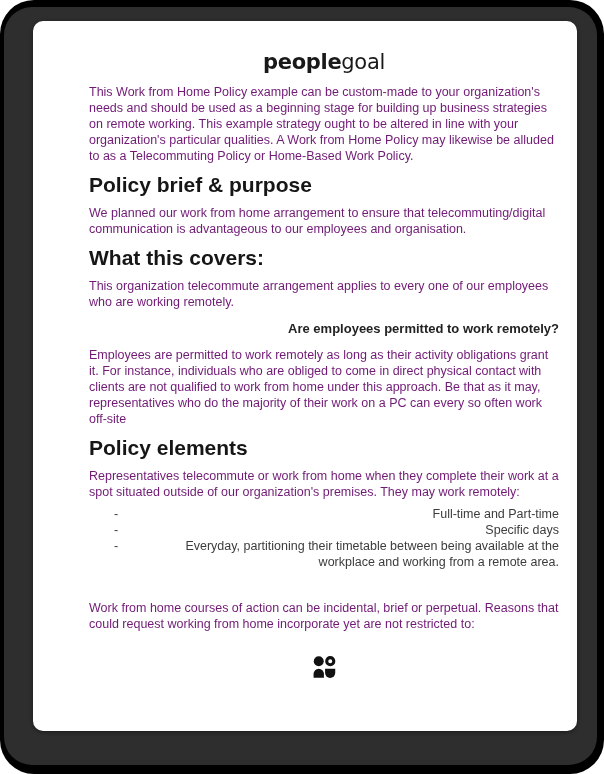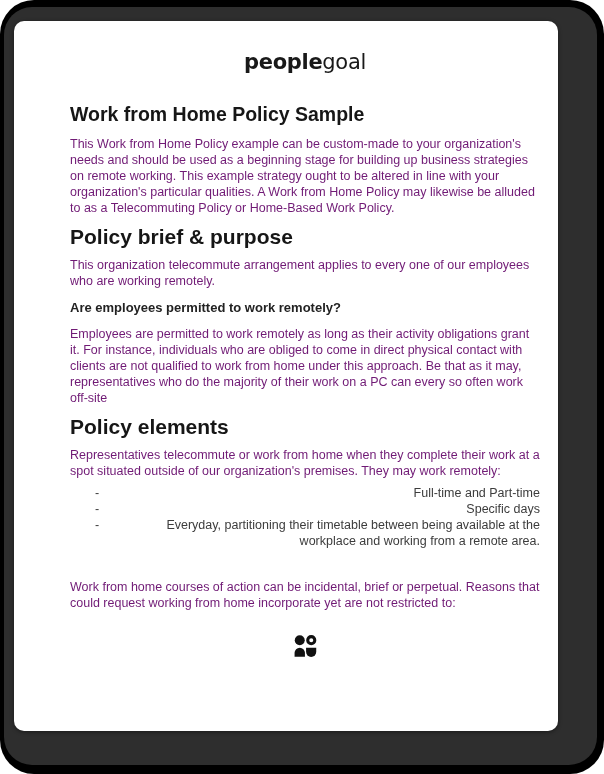--- a/index.html
+++ b/index.html
@@ -15,21 +15,21 @@
     position: absolute; inset: 0;
     background: #000000;
     border-radius: 34px;
   }
   .frame {
     position: absolute; left: 4px; top: 7px; right: 7px; bottom: 9px;
     background: #2e2e2e;
     border-radius: 28px;
   }
   .page {
-    position: absolute; left: 14px; top: 21px;
+    position: absolute; left: 33px; top: 21px;
     width: 544px; height: 710px;
     background: #ffffff;
     border-radius: 10px;
     box-shadow: 0 1px 4px rgba(0,0,0,0.45);
     padding: 29px 18px 0 56px;
     overflow: hidden;
   }
   .content { width: 470px; }
   .logo-row {
     text-align: center;
@@ -52,21 +52,21 @@
     color: #701a75;
   }
   h2.section-heading {
     margin: 11px 0 0;
     font-size: 21px; line-height: 20px;
     font-weight: 700; color: #161616;
   }
   h3.sub-heading {
     margin: 10px 0 0;
     font-size: 13px; line-height: 17px;
-    font-weight: 700; color: #222222;
+    font-weight: 700; color: #222222; text-align: right;
   }
   ul.dash-list {
     margin: 6px 0 0; padding: 0;
     list-style: none;
     font-size: 12.5px; line-height: 16px;
     color: #3c3c3c;
     text-align: right;
   }
   ul.dash-list li {
     position: relative;
@@ -87,26 +87,27 @@
 <body>
 
 <div class="frame-outer"></div>
 <div class="frame"></div>
 
 <div class="page">
   <div class="content">
 
     <div class="logo-row"><span class="logo-bold">people</span><span class="logo-light">goal</span></div>
 
-    <h1 class="doc-title">Work from Home Policy Sample</h1>
 
     <p class="body-text">This Work from Home Policy example can be custom-made to your organization's needs and should be used as a beginning stage for building up business strategies on remote working. This example strategy ought to be altered in line with your organization's particular qualities. A Work from Home Policy may likewise be alluded to as a Telecommuting Policy or Home-Based Work Policy.</p>
 
     <h2 class="section-heading">Policy brief &amp; purpose</h2>
+    <p class="body-text">We planned our work from home arrangement to ensure that telecommuting/digital communication is advantageous to our employees and organisation.</p>
 
+    <h2 class="section-heading">What this covers:</h2>
     <p class="body-text">This organization telecommute arrangement applies to every one of our employees who are working remotely.</p>
 
     <h3 class="sub-heading">Are employees permitted to work remotely?</h3>
     <p class="body-text">Employees are permitted to work remotely as long as their activity obligations grant it. For instance, individuals who are obliged to come in direct physical contact with clients are not qualified to work from home under this approach. Be that as it may, representatives who do the majority of their work on a PC can every so often work off-site</p>
 
     <h2 class="section-heading">Policy elements</h2>
     <p class="body-text">Representatives telecommute or work from home when they complete their work at a spot situated outside of our organization's premises. They may work remotely:</p>
 
     <ul class="dash-list">
       <li>Full-time and Part-time</li>

